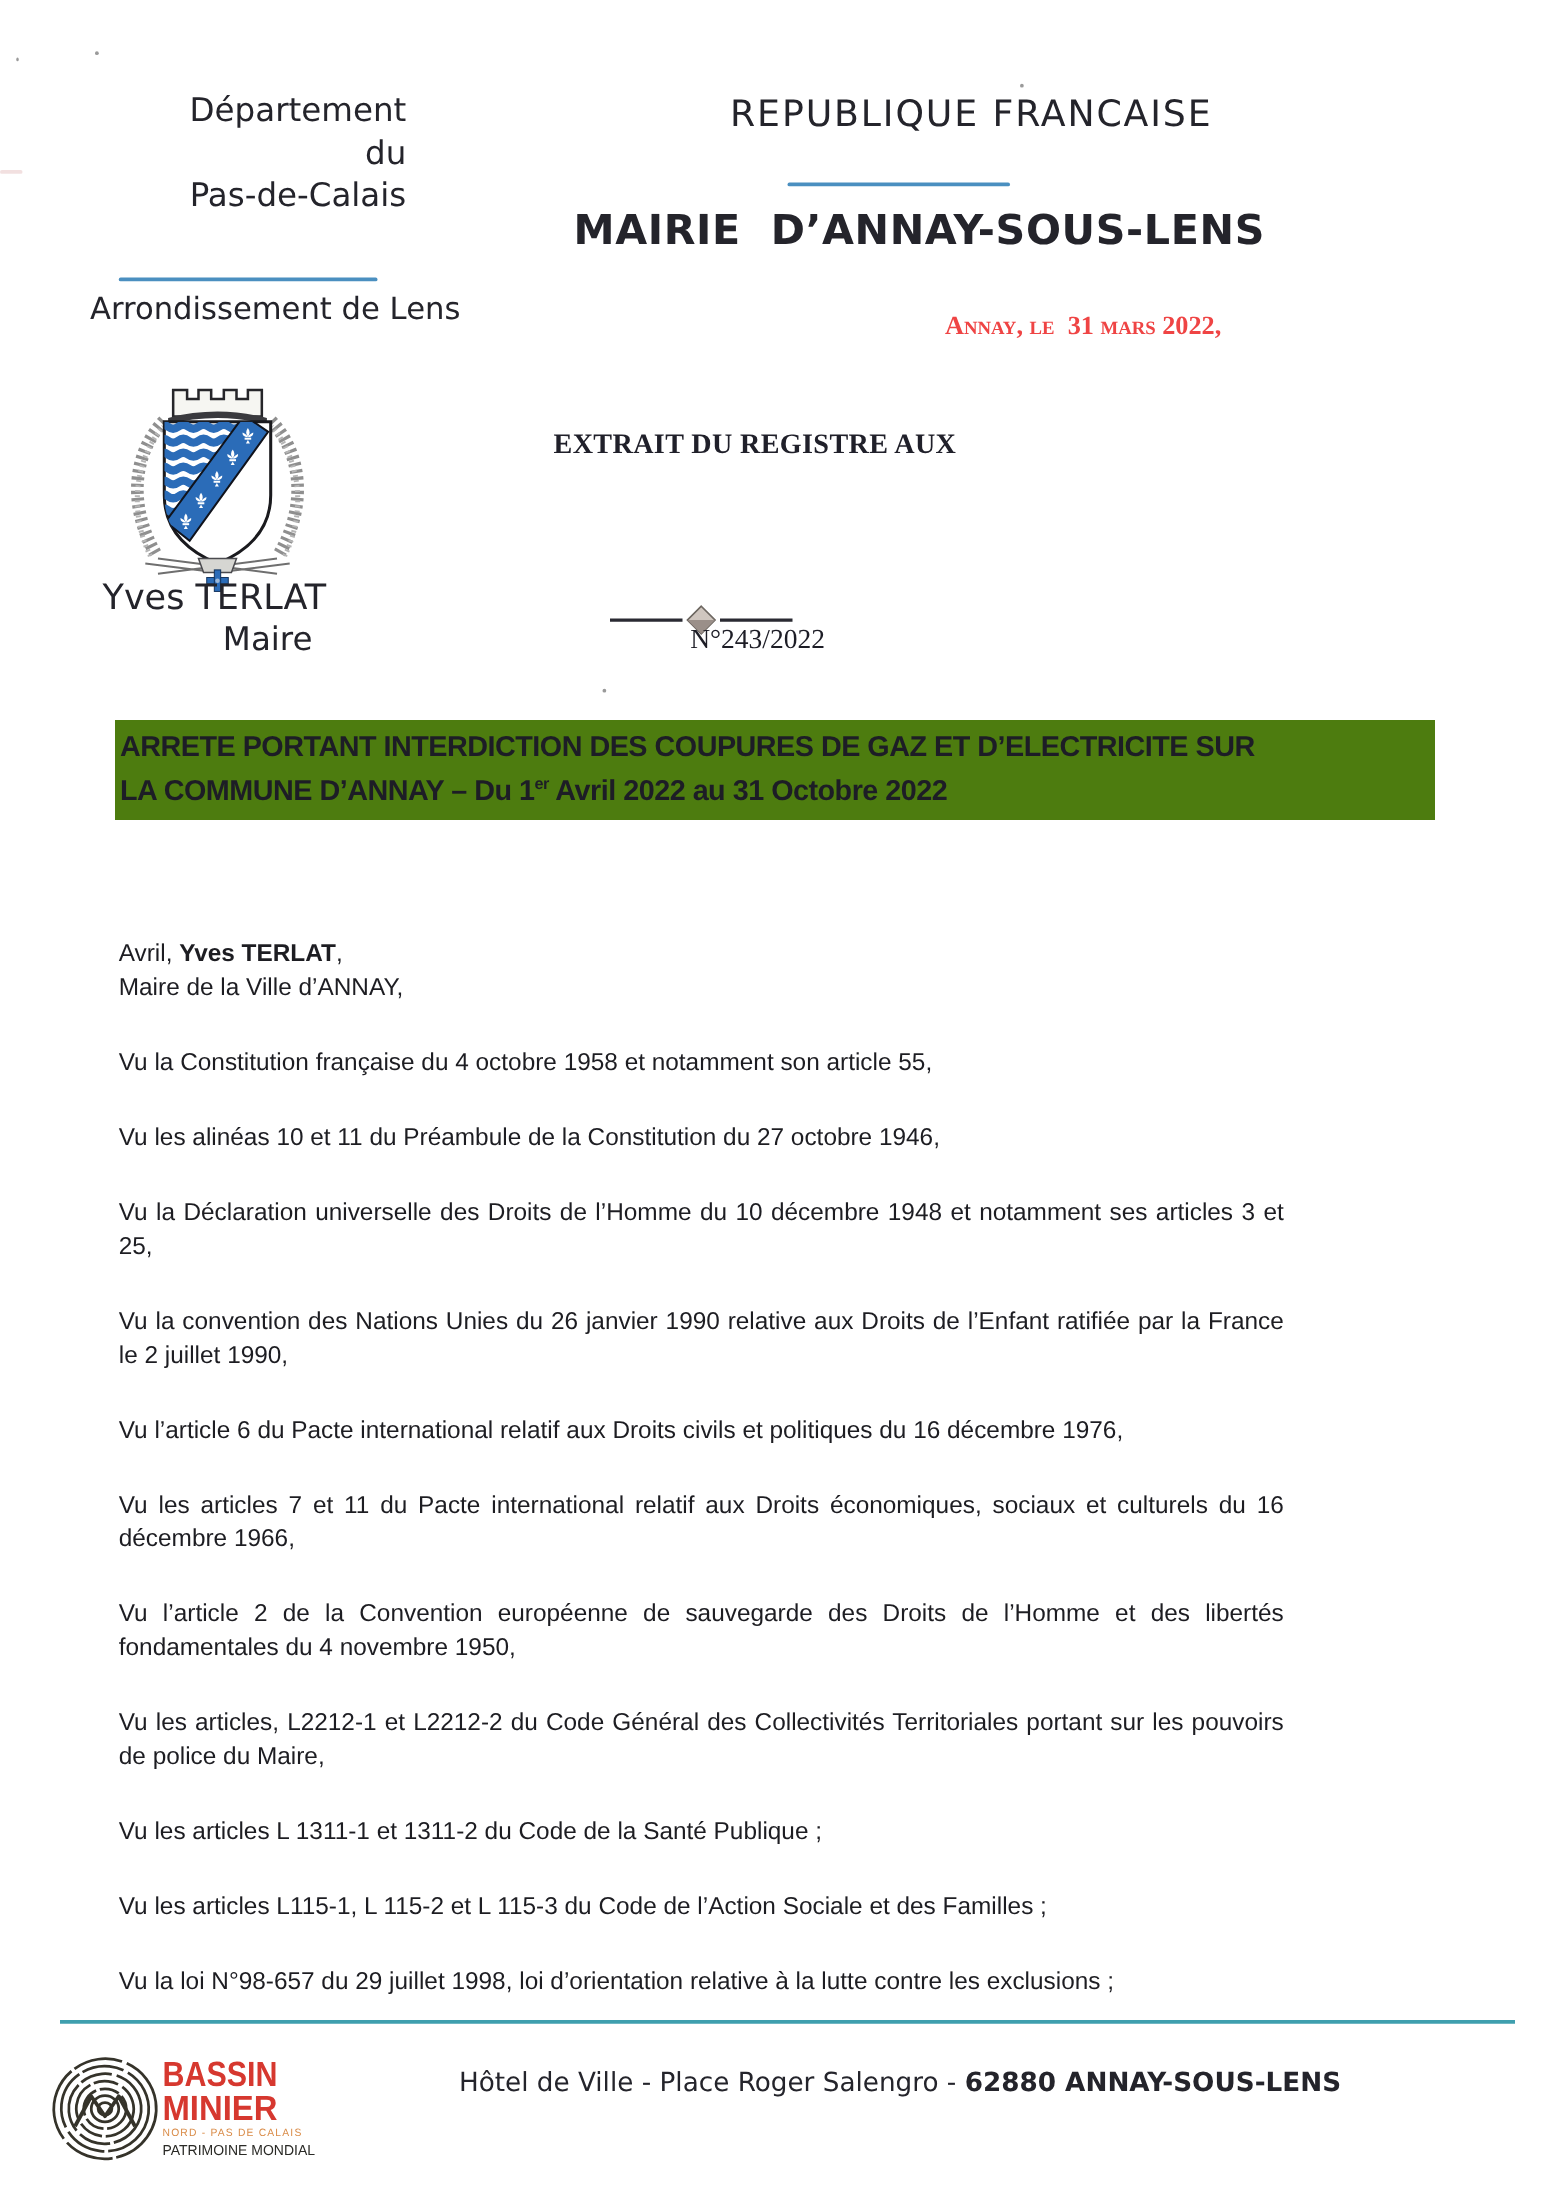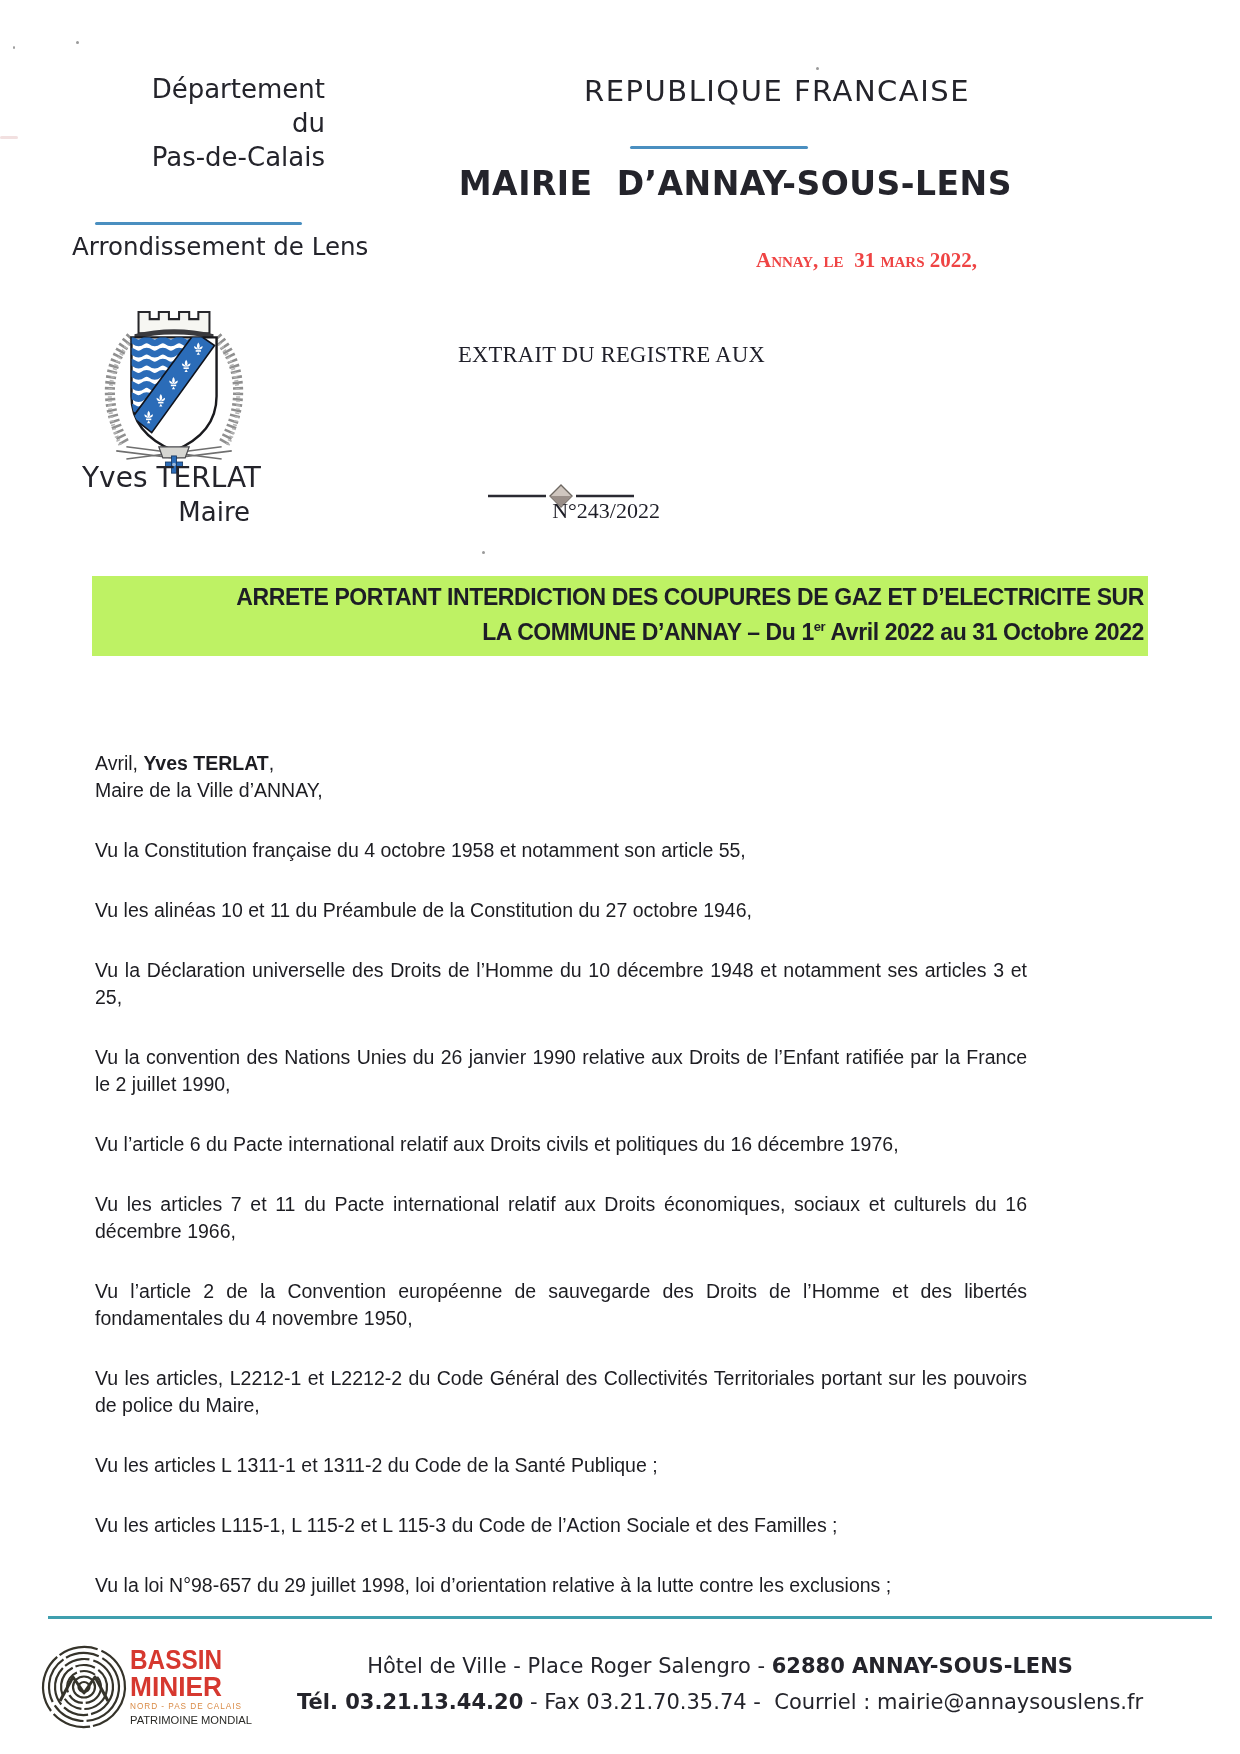--- a/index.html
+++ b/index.html
@@ -21,33 +21,33 @@
   .arrondissement{ left:72px; top:232px; font-size:24.5px; }
 
   
   .republique{ left:430px; top:74px; width:540px; font-size:29px; letter-spacing:1.5px; }
   .rule-center{ left:630px; top:146px; width:178px; }
   .mairie{ left:412px; top:164px; width:600px; font-size:33px; font-weight:bold; letter-spacing:.5px; }
 
   .dateline{ left:756px; top:248px; font-size:21px; font-weight:bold; font-variant:small-caps; color:#ef4444; }
 
   .extrait{ left:355px; top:340px; width:410px; line-height:29px; color:#20202a; }
-  .extrait .l1{ font-family:"Liberation Serif", serif; font-weight:normal; font-size:22.5px; letter-spacing:.3px; }
+  .extrait .l1{ font-family:"Liberation Serif", serif; font-weight:bold; font-size:22.5px; letter-spacing:.3px; }
   .extrait .l2{ font-weight:bold; font-size:23px; letter-spacing:.4px; }
 
   .crest{ left:98px; top:298px; }
   .sig-name{ left:82px; top:461px; font-size:28px; }
   .sig-title{ left:82px; top:497px; width:168px; font-size:26px; }
 
   .divider{ left:486px; top:482px; width:150px; height:30px; }
   .numero{ left:460px; top:498px; width:200px; font-weight:normal; font-size:22px; color:#1d1d26; }
 
   .titleblock{
-    left:92px; top:576px; width:1056px; background:#bef264;
-    padding:7px 4px 9px; text-align:right;
+    left:92px; top:576px; width:1056px; background:#4d7c0f;
+    padding:7px 4px 9px; text-align:left;
     font-weight:bold; font-size:23px; line-height:29px; color:#1d1d26;
     letter-spacing:-0.4px;
   }
   .titleblock sup{ font-size:13px; }
 
   .bodytext{ left:95px; top:750px; width:932px; font-size:19.5px; line-height:27px; color:#1d1d22; }
   .bodytext p{ margin:0 0 33px; text-align:justify; }
   .bodytext p:last-child{ margin-bottom:0; }
   .bodytext b{ font-weight:bold; }
 
@@ -193,14 +193,13 @@
     </g>
     <text x="100" y="34" font-family="Liberation Sans, sans-serif" font-size="28" font-weight="bold" fill="#d6382f" textLength="92" lengthAdjust="spacingAndGlyphs">BASSIN</text>
     <text x="100" y="61" font-family="Liberation Sans, sans-serif" font-size="28" font-weight="bold" fill="#d6382f" textLength="92" lengthAdjust="spacingAndGlyphs">MINIER</text>
     <text x="100" y="74" font-family="Liberation Sans, sans-serif" font-size="8.5" fill="#d98a45" letter-spacing="1" textLength="112" lengthAdjust="spacingAndGlyphs">NORD - PAS DE CALAIS</text>
     <text x="100" y="89" font-family="Liberation Sans, sans-serif" font-size="11.5" fill="#2a2a26" textLength="122" lengthAdjust="spacingAndGlyphs">PATRIMOINE MONDIAL</text>
   </svg>
 </div>
 
 <div class="abs footer-text hand">
   <div class="prewrap"><span>Hôtel de Ville - Place Roger Salengro - </span><b>62880 ANNAY-SOUS-LENS</b></div>
-  <div class="prewrap"><b>Tél. 03.21.13.44.20</b><span> - Fax 03.21.70.35.74 -  Courriel : mairie@annaysouslens.fr</span></div>
 </div>
 
 </body></html>

